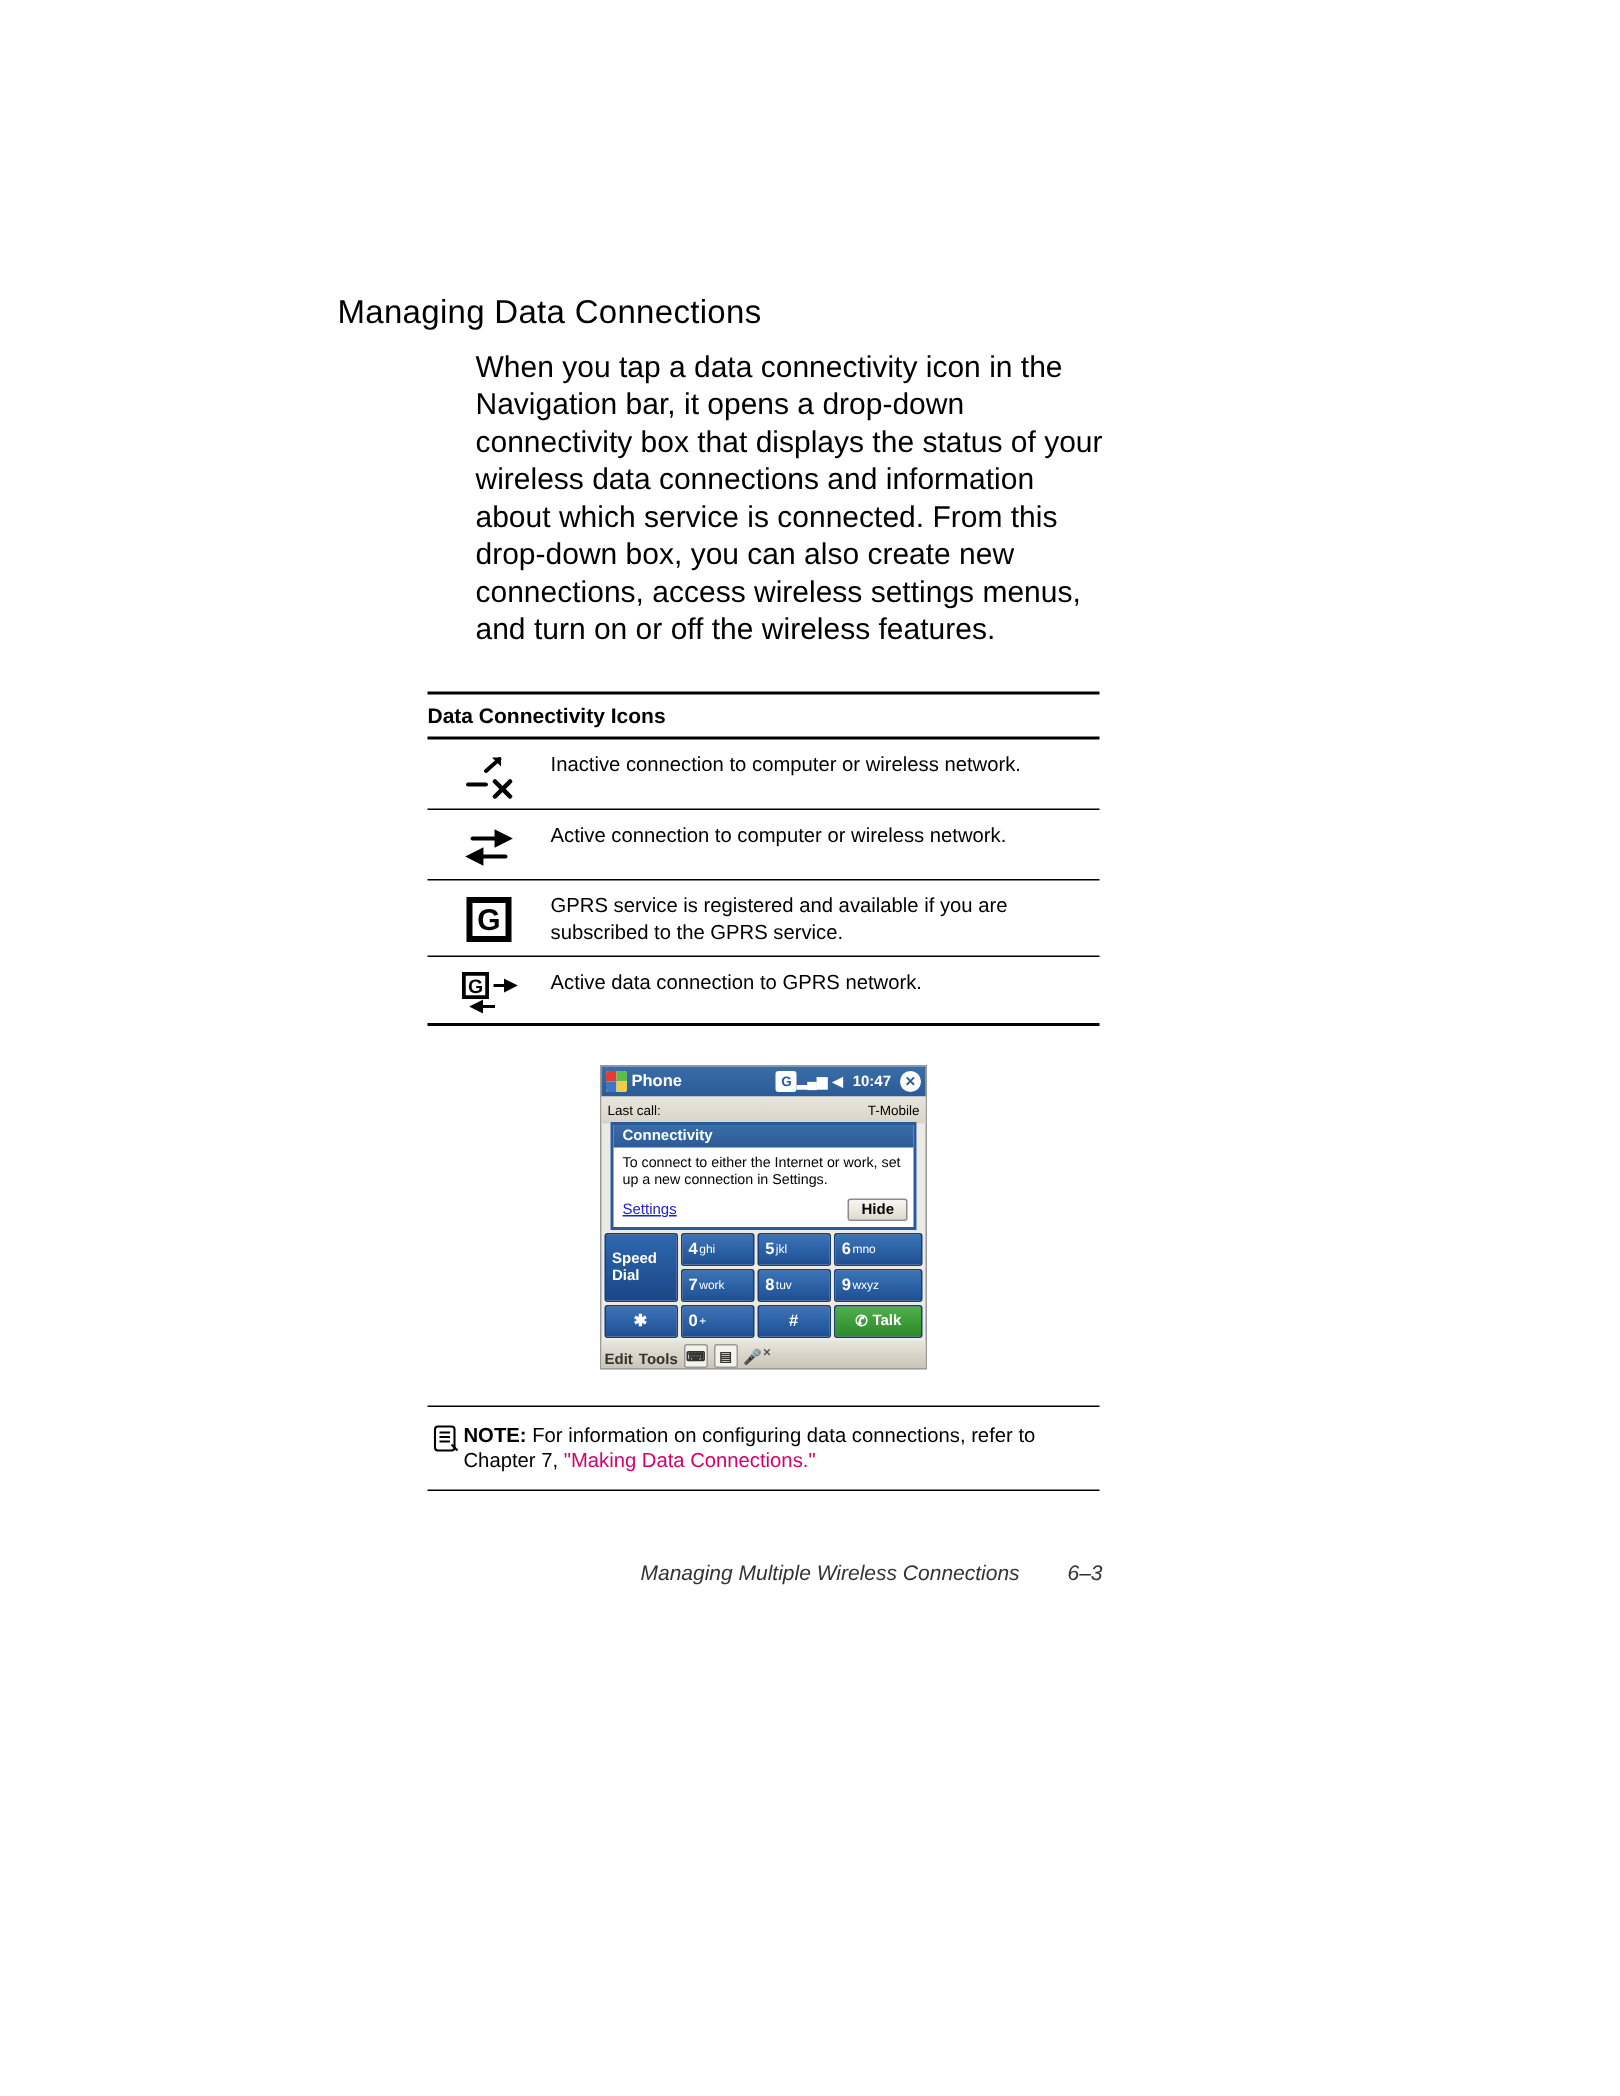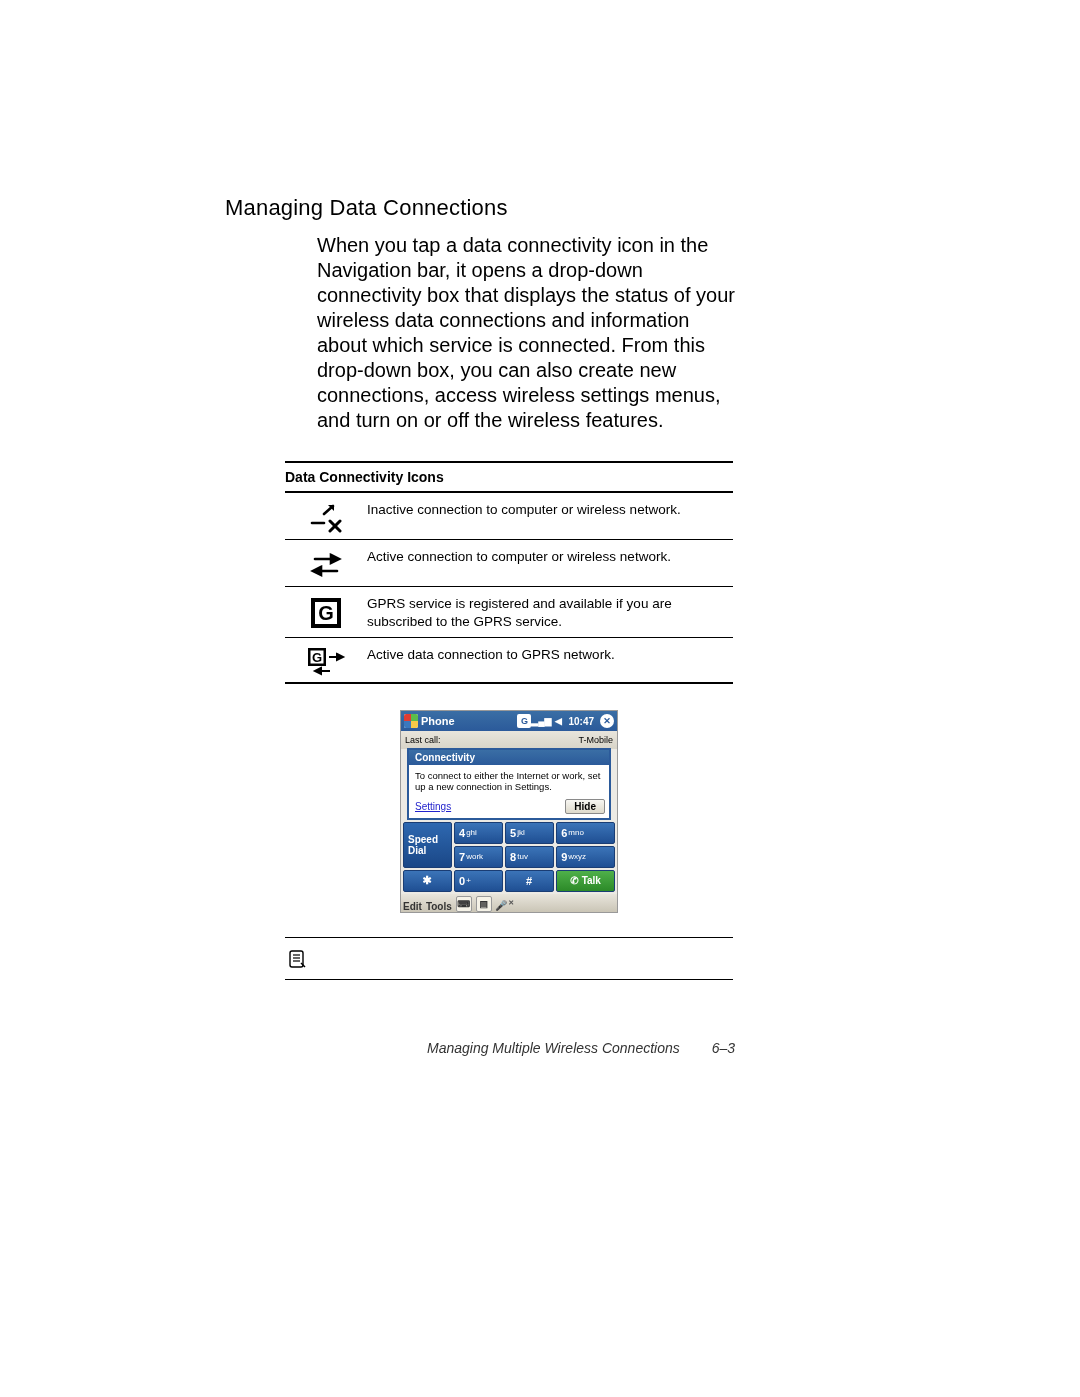--- a/index.html
+++ b/index.html
@@ -352,20 +352,23 @@
     <div class="note-wrap">
       <div class="note-icon">
         <svg width="18" height="20" viewBox="0 0 18 20">
           <rect x="2" y="2" width="13" height="16" rx="2" fill="none" stroke="#000" stroke-width="1.4"></rect>
           <line x1="5" y1="6" x2="12" y2="6" stroke="#000" stroke-width="1.2"></line>
           <line x1="5" y1="9" x2="12" y2="9" stroke="#000" stroke-width="1.2"></line>
           <line x1="5" y1="12" x2="12" y2="12" stroke="#000" stroke-width="1.2"></line>
           <path d="M13 14 L17 18" stroke="#000" stroke-width="1.4"></path>
         </svg>
       </div>
+      <div class="note-text">
+        <b>NOTE:</b><span>  For information on configuring data connections, refer to Chapter 7, </span><span class="note-link">"Making Data Connections."</span>
+      </div>
     </div>
   </div>
 
   <div class="footer">
     <span>Managing Multiple Wireless Connections</span>
     <span class="pn">6–3</span>
   </div>
 </div>
 
 </body></html>

